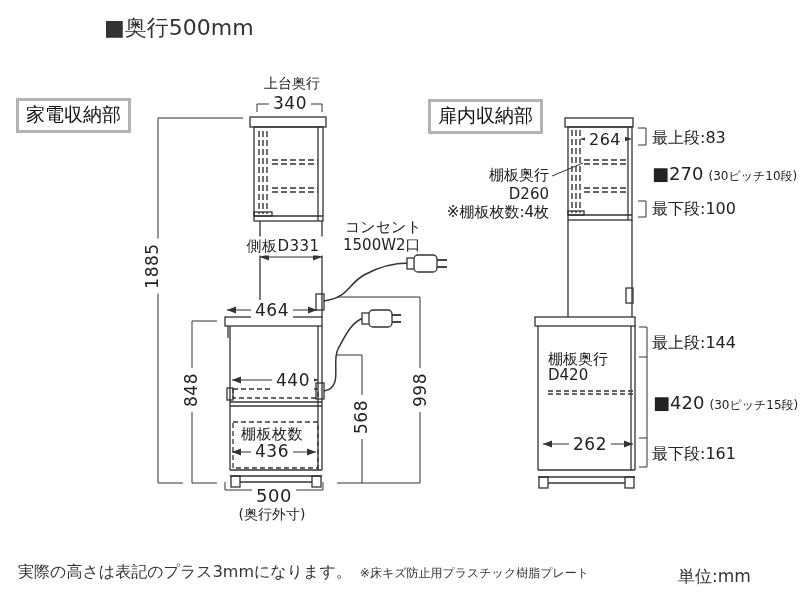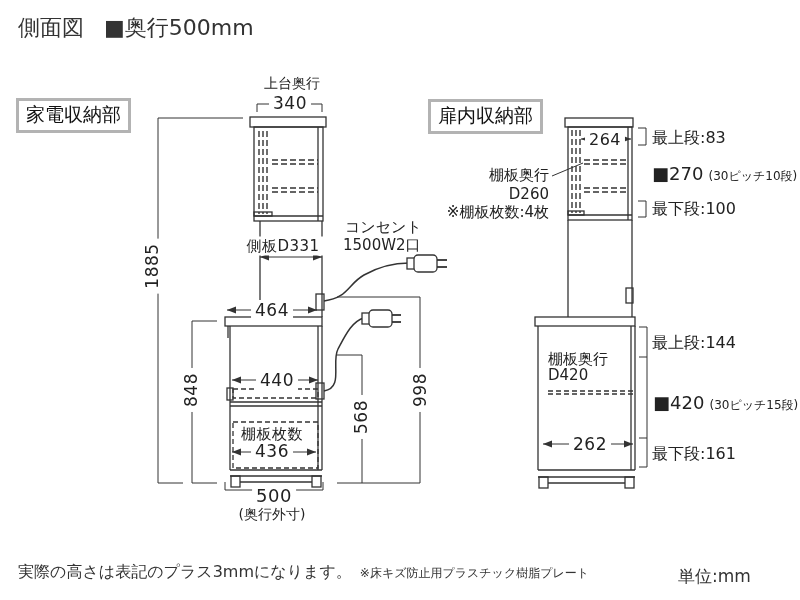--- a/index.html
+++ b/index.html
@@ -180,37 +180,36 @@
       </g>
       <g fill="#333" stroke="none">
         <polygon points="581,139 590,135.5 590,142.5"></polygon>
         <polygon points="631,139 622,135.5 622,142.5"></polygon>
         <polygon points="543,444 552,440.5 552,447.5"></polygon>
         <polygon points="633,444 624,440.5 624,447.5"></polygon>
       </g>
     </g>
   </svg>
 
-  <div class="lbl title" style="left:18px;top:13px;">側面図</div>
   <div class="lbl title" style="left:104px;top:13px;">■奥行500mm</div>
 
   <div class="lbl framed" style="left:428px;top:99px;">扉内収納部</div>
   <div class="lbl framed" style="left:16px;top:98px;">家電収納部</div>
 
   <div class="lbl jp14 ctr" style="left:292px;top:84px;">上台奥行</div>
   <div class="hdim" style="left:290px;top:103px;">340</div>
   <div class="hdim jp15" style="left:283px;top:246px;">側板D331</div>
   <div class="lbl jp15" style="left:345px;top:218px;">コンセント</div>
   <div class="lbl jp15" style="left:343px;top:236px;">1500W2口</div>
   <div class="vdim" style="left:152px;top:266px;">1885</div>
   <div class="vdim" style="left:191px;top:390px;">848</div>
   <div class="vdim" style="left:420px;top:390px;">998</div>
   <div class="vdim" style="left:361px;top:417px;">568</div>
   <div class="hdim" style="left:272px;top:310px;">464</div>
-  <div class="hdim" style="left:277px;top:380px;">440</div>
+  <div class="hdim" style="left:293px;top:380px;">440</div>
   <div class="hdim jp15" style="left:272px;top:434px;">棚板枚数</div>
   <div class="hdim" style="left:272px;top:451px;">436</div>
   <div class="hdim" style="left:274px;top:495px;font-size:18px;">500</div>
   <div class="lbl jp14 ctr" style="left:272px;top:515px;">(奥行外寸)</div>
 
   <div class="hdim" style="left:605px;top:139px;font-size:16px;">264</div>
   <div class="lbl jp15 rt lh18" style="left:429px;top:166px;width:120px;">
     <div>棚板奥行</div>
     <div>D260</div>
     <div>※棚板枚数:4枚</div>

